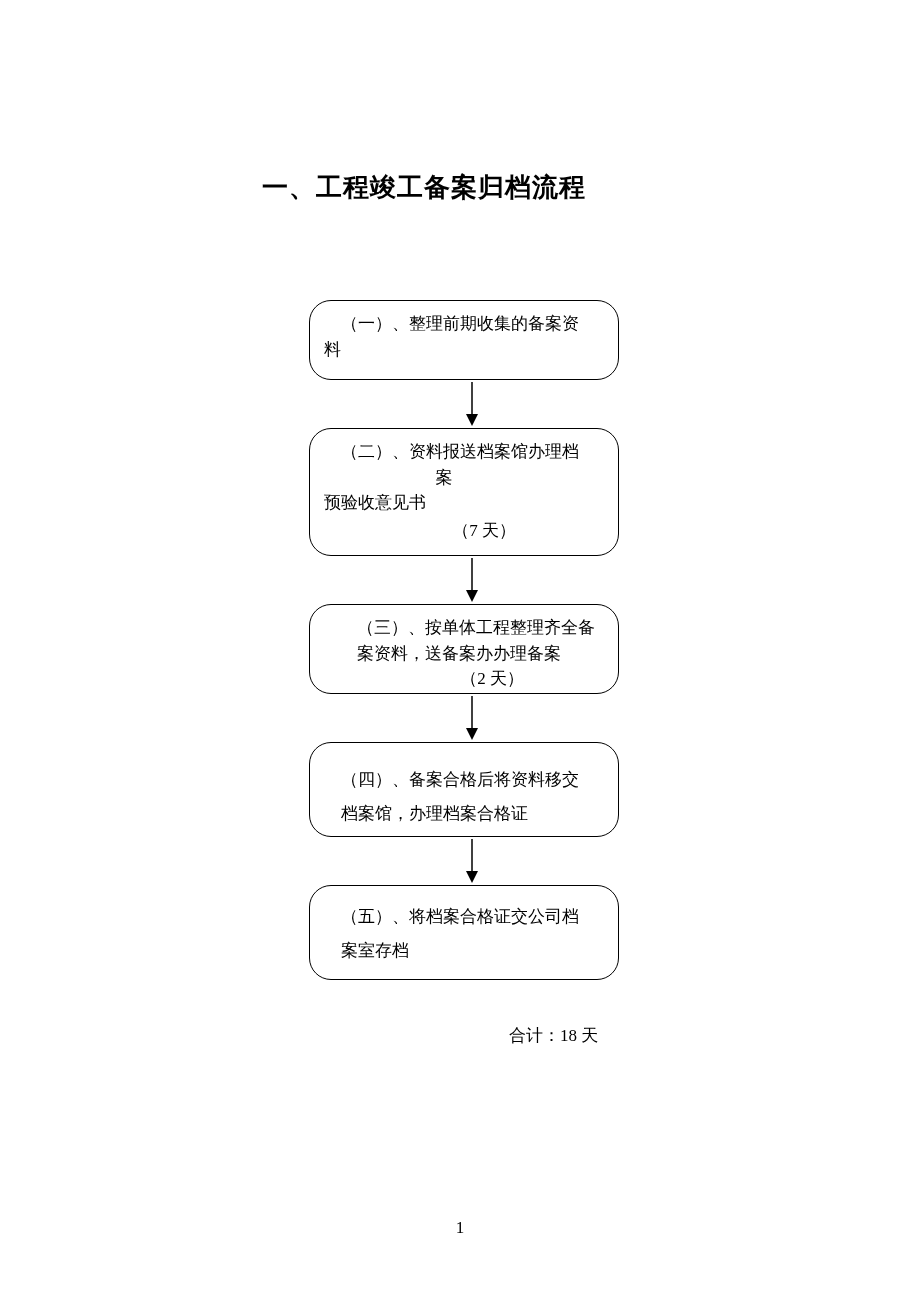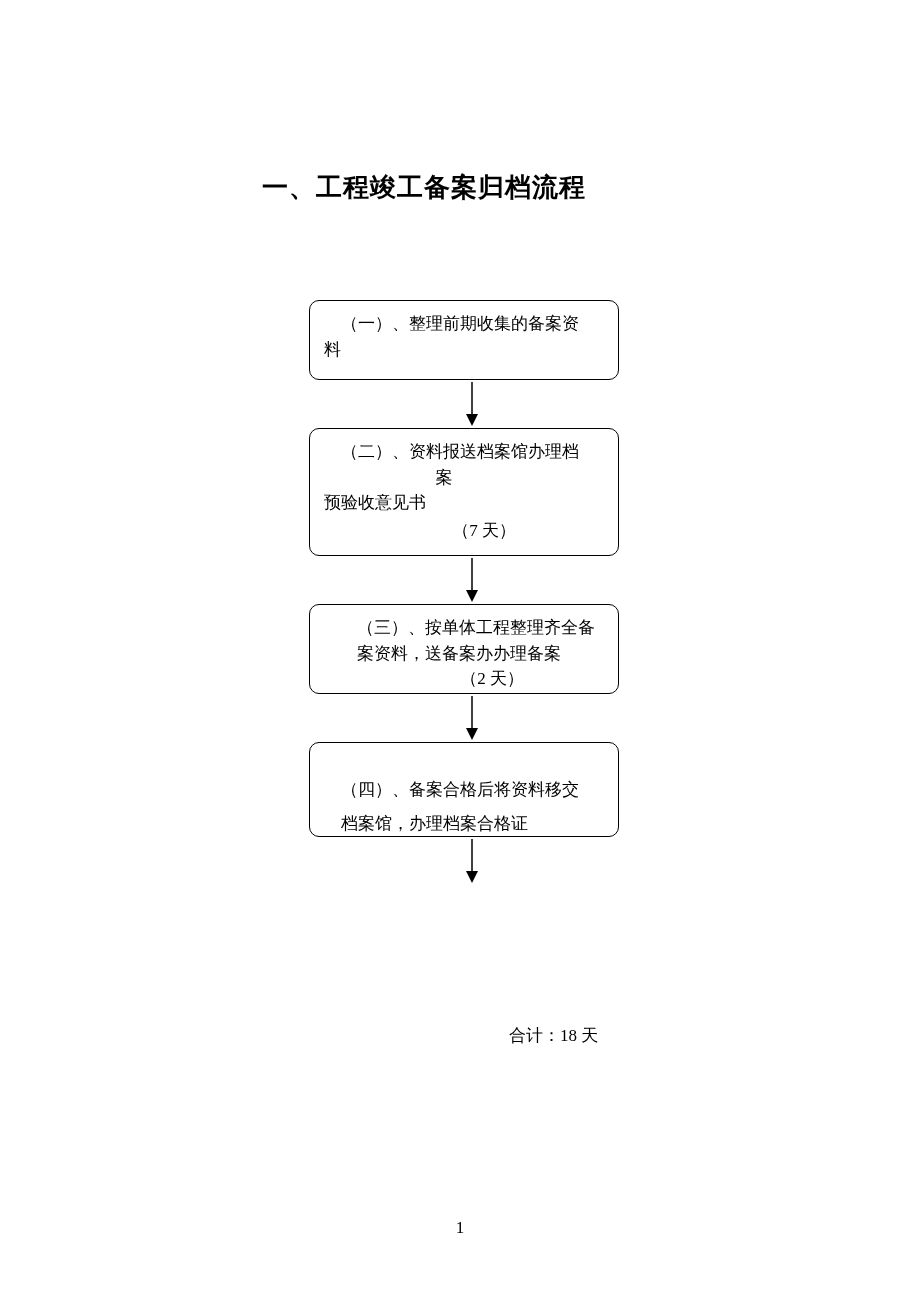--- a/index.html
+++ b/index.html
@@ -26,21 +26,21 @@
       letter-spacing: 1px;
     }
     .flow-container {
       position: absolute;
       top: 300px;
       left: 309px;
       width: 310px;
     }
     .box {
       border: 1.5px solid #000;
-      border-radius: 10px;
+      border-radius: 22px;
       background: #fff;
       padding: 10px 14px;
       font-size: 17px;
       line-height: 1.5;
       color: #000;
       position: relative;
       overflow: hidden;
     }
     .box1 {
       height: 80px;
@@ -87,21 +87,21 @@
       display: block;
       text-align: center;
       padding-left: 40px;
     }
     .box4 {
       height: 95px;
       line-height: 2.0;
     }
     .box4 .line1 {
       display: block;
-      margin-top: 20px;
+      margin-top: 10px;
     }
     .box4 .line2 {
       display: block;
     }
     .box5 {
       height: 95px;
       line-height: 2.0;
     }
     .box5 .line1 {
       display: block;
@@ -195,18 +195,22 @@
     <span class="line2 inner-line1">档案馆，办理档案合格证</span>
   </div>
 
   <div class="arrow">
     <svg width="20" height="44" viewBox="0 0 20 44">
       <line x1="10" y1="0" x2="10" y2="34" stroke="#000" stroke-width="1.5"></line>
       <polygon points="10,44 4,32 16,32" fill="#000"></polygon>
     </svg>
   </div>
 
+  <div class="box box5">
+    <span class="line1 inner-line1">（五）、将档案合格证交公司档</span>
+    <span class="line2 inner-line1">案室存档</span>
+  </div>
 
   <div class="total">合计：18 天</div>
 
 </div>
 
 <div class="page-number">1</div>
 
 </body></html>

